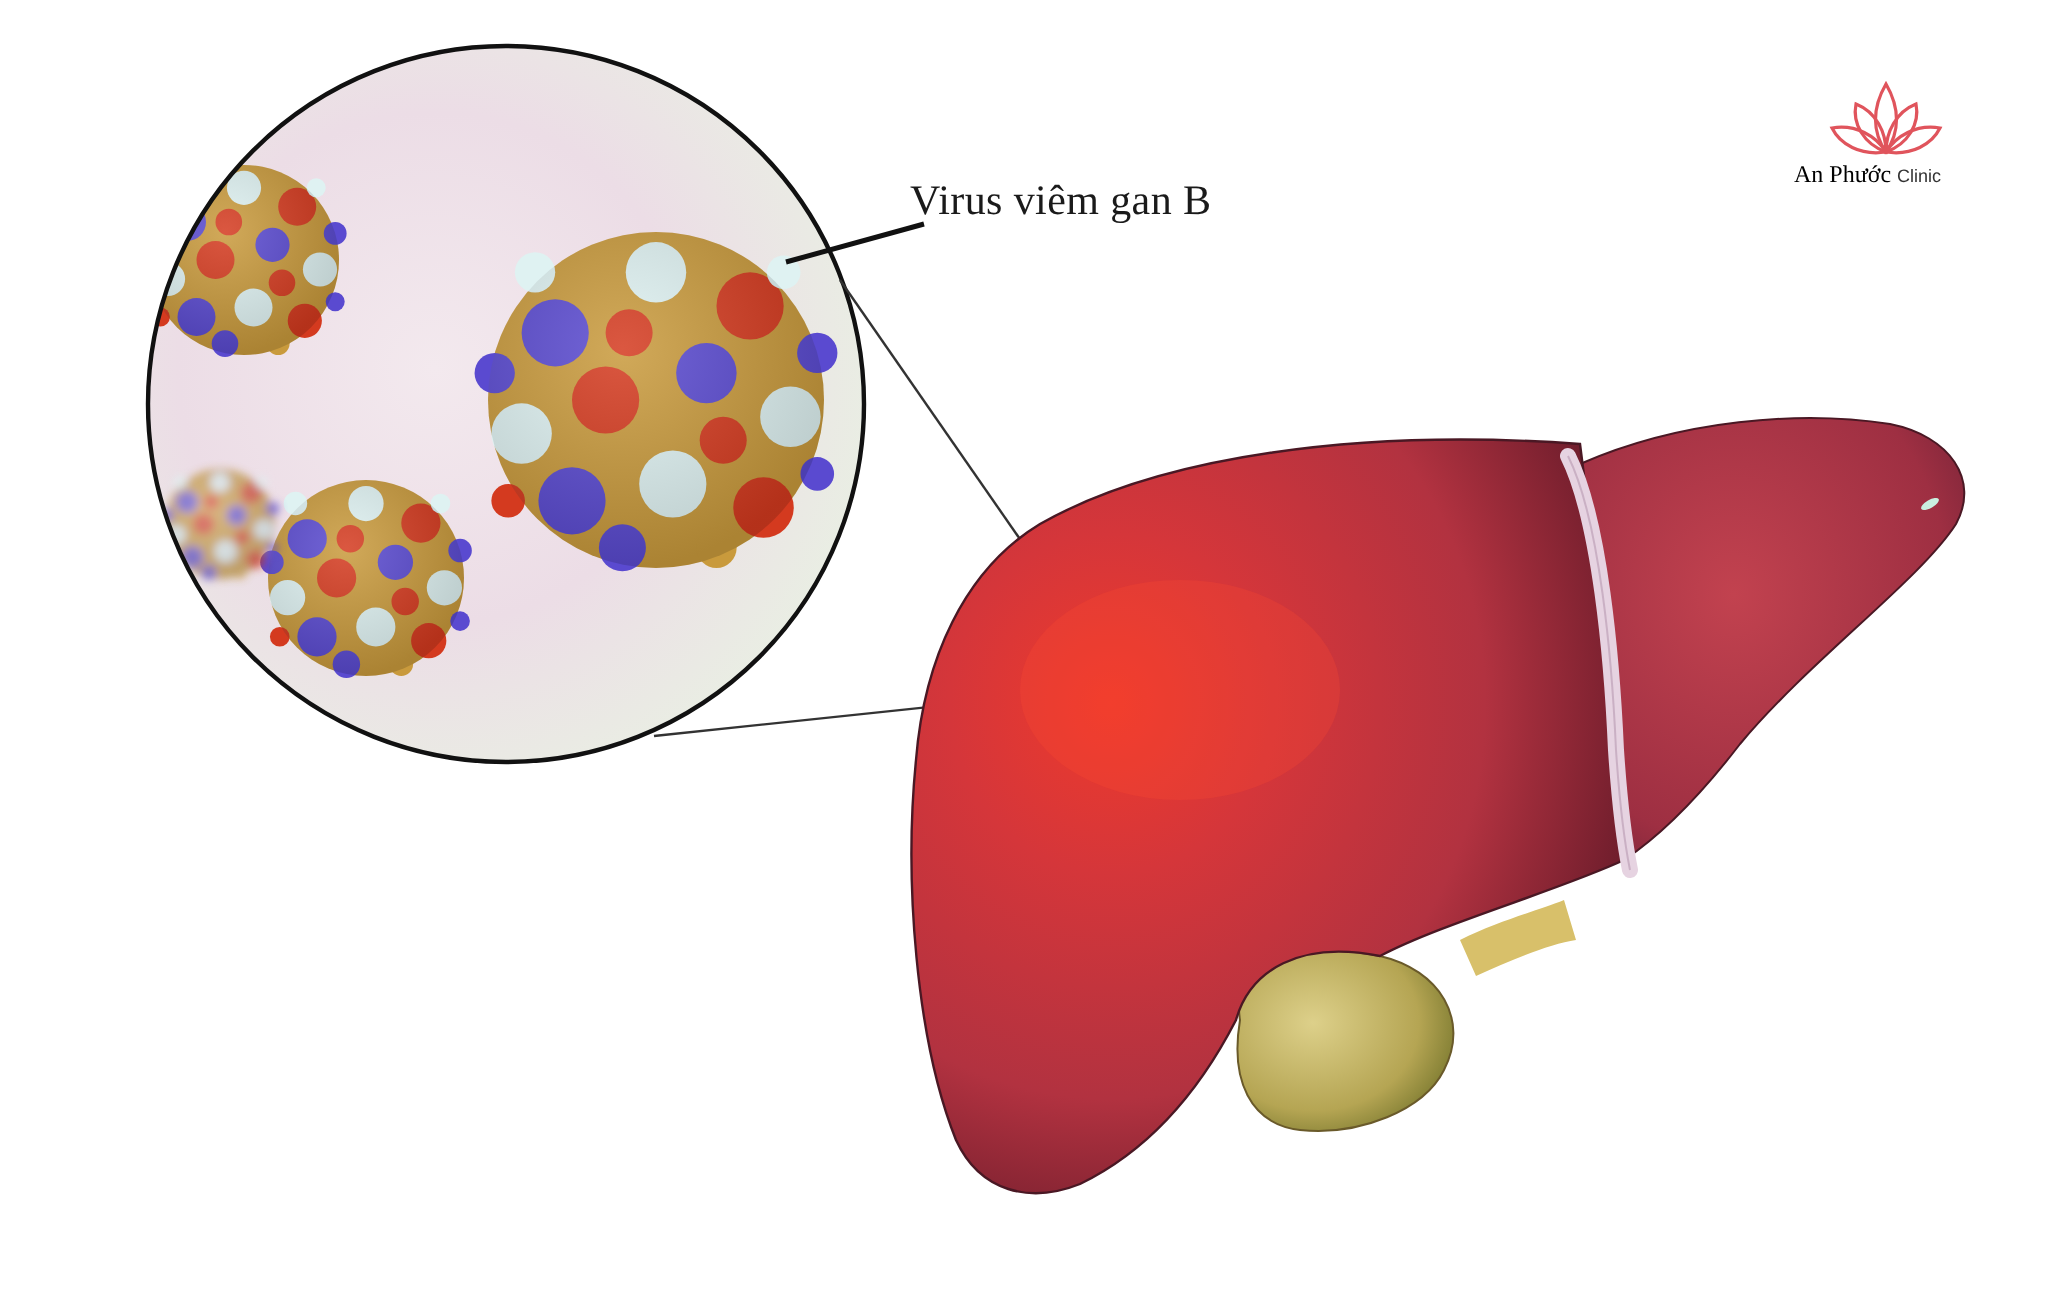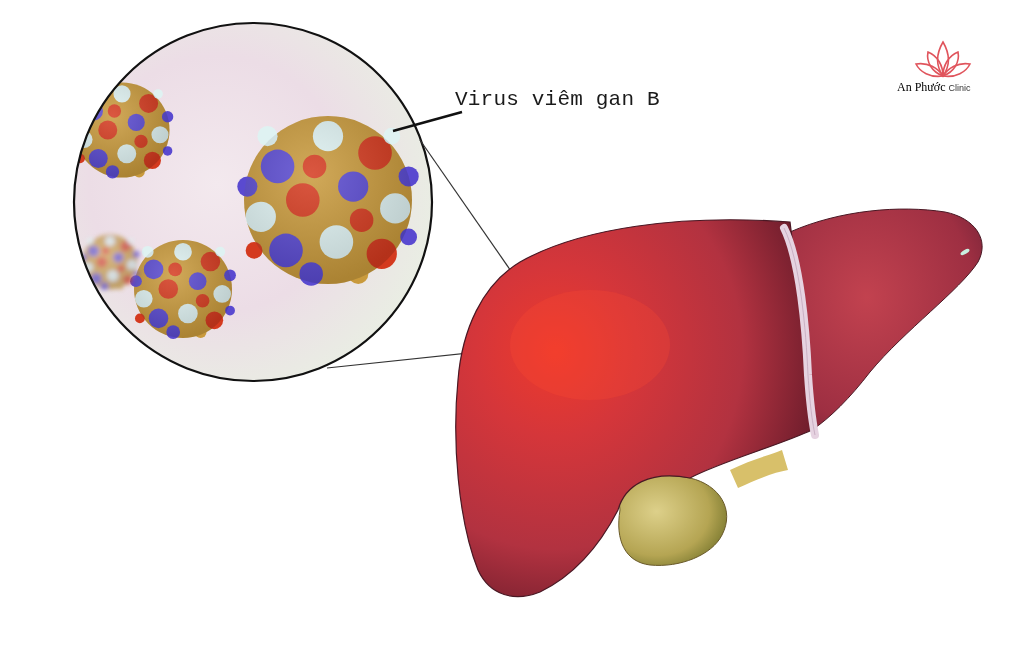--- a/index.html
+++ b/index.html
@@ -6,21 +6,21 @@
   body {
     width: 1024px; height: 648px; overflow: hidden;
     background: #ffffff;
     font-family: "Liberation Sans", sans-serif;
     position: relative;
   }
   .stage { position: absolute; left: 0; top: 0; width: 1024px; height: 648px; }
   .label {
     position: absolute; left: 455px; top: 88px;
     font-size: 21px; color: #1a1a1a; letter-spacing: 0.2px;
-    font-family: Liberation Mono, monospace;
+    font-family: Liberation Serif, serif;
   }
   .logo { position: absolute; left: 900px; top: 36px; width: 100px; height: 60px; }
   .logo-text {
     position: absolute; left: 897px; top: 80px; white-space: nowrap;
     font-family: "Liberation Serif", serif; font-size: 12px;
   }
   .logo-text .a { color: #000000; margin-top: 34px; }
   .logo-text .b { color: #333; font-family: "Liberation Sans", sans-serif; font-size: 9px; font-weight: normal; }
 </style>
 </head>

